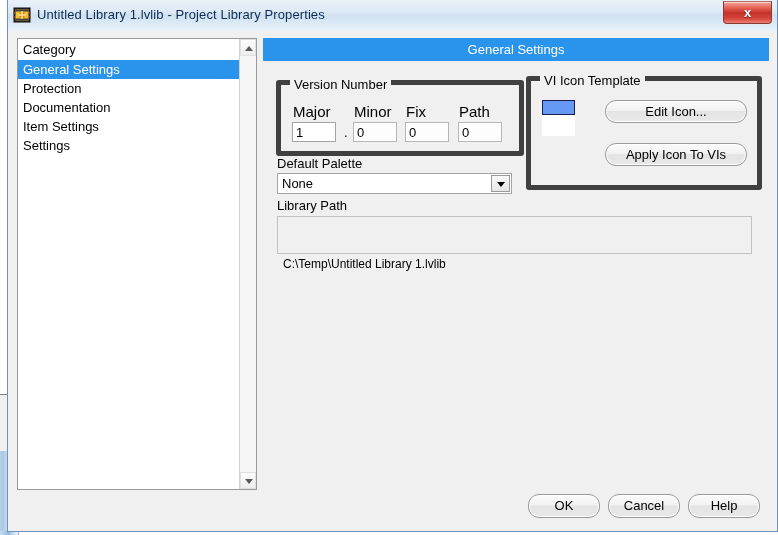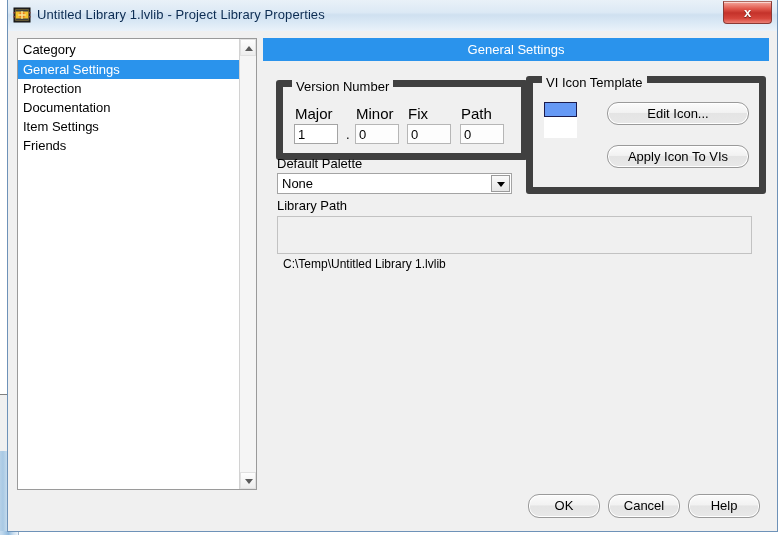--- a/index.html
+++ b/index.html
@@ -238,21 +238,21 @@
     background: #2a93ec;
     color: #ffffff;
     font-size: 13px;
     text-align: center;
     line-height: 23px;
   }
 
   
   .groupbox {
     position: absolute;
-    border: 7px solid #404040;
+    border: 5px solid #404040;
     border-radius: 3px;
     background: transparent;
   }
   .groupbox-title {
     position: absolute;
     top: -8px;
     left: 9px;
     padding: 0 4px;
     background: #f0f0f0;
     font-size: 13px;
@@ -484,21 +484,21 @@
 
     <div id="client">
 
       <div id="category-panel">
         <div class="cat-header">Category</div>
         <div class="cat-list">
           <div class="cat-item selected">General Settings</div>
           <div class="cat-item">Protection</div>
           <div class="cat-item">Documentation</div>
           <div class="cat-item">Item Settings</div>
-          <div class="cat-item">Friends</div>
+          <div class="cat-item">Settings</div>
         </div>
 
         <div id="cat-scrollbar">
           <div class="sb-btn up">
             <span class="sb-arrow"></span>
           </div>
           <div id="cat-scroll-thumb"></div>
           <div class="sb-btn down">
             <span class="sb-arrow"></span>
           </div>

